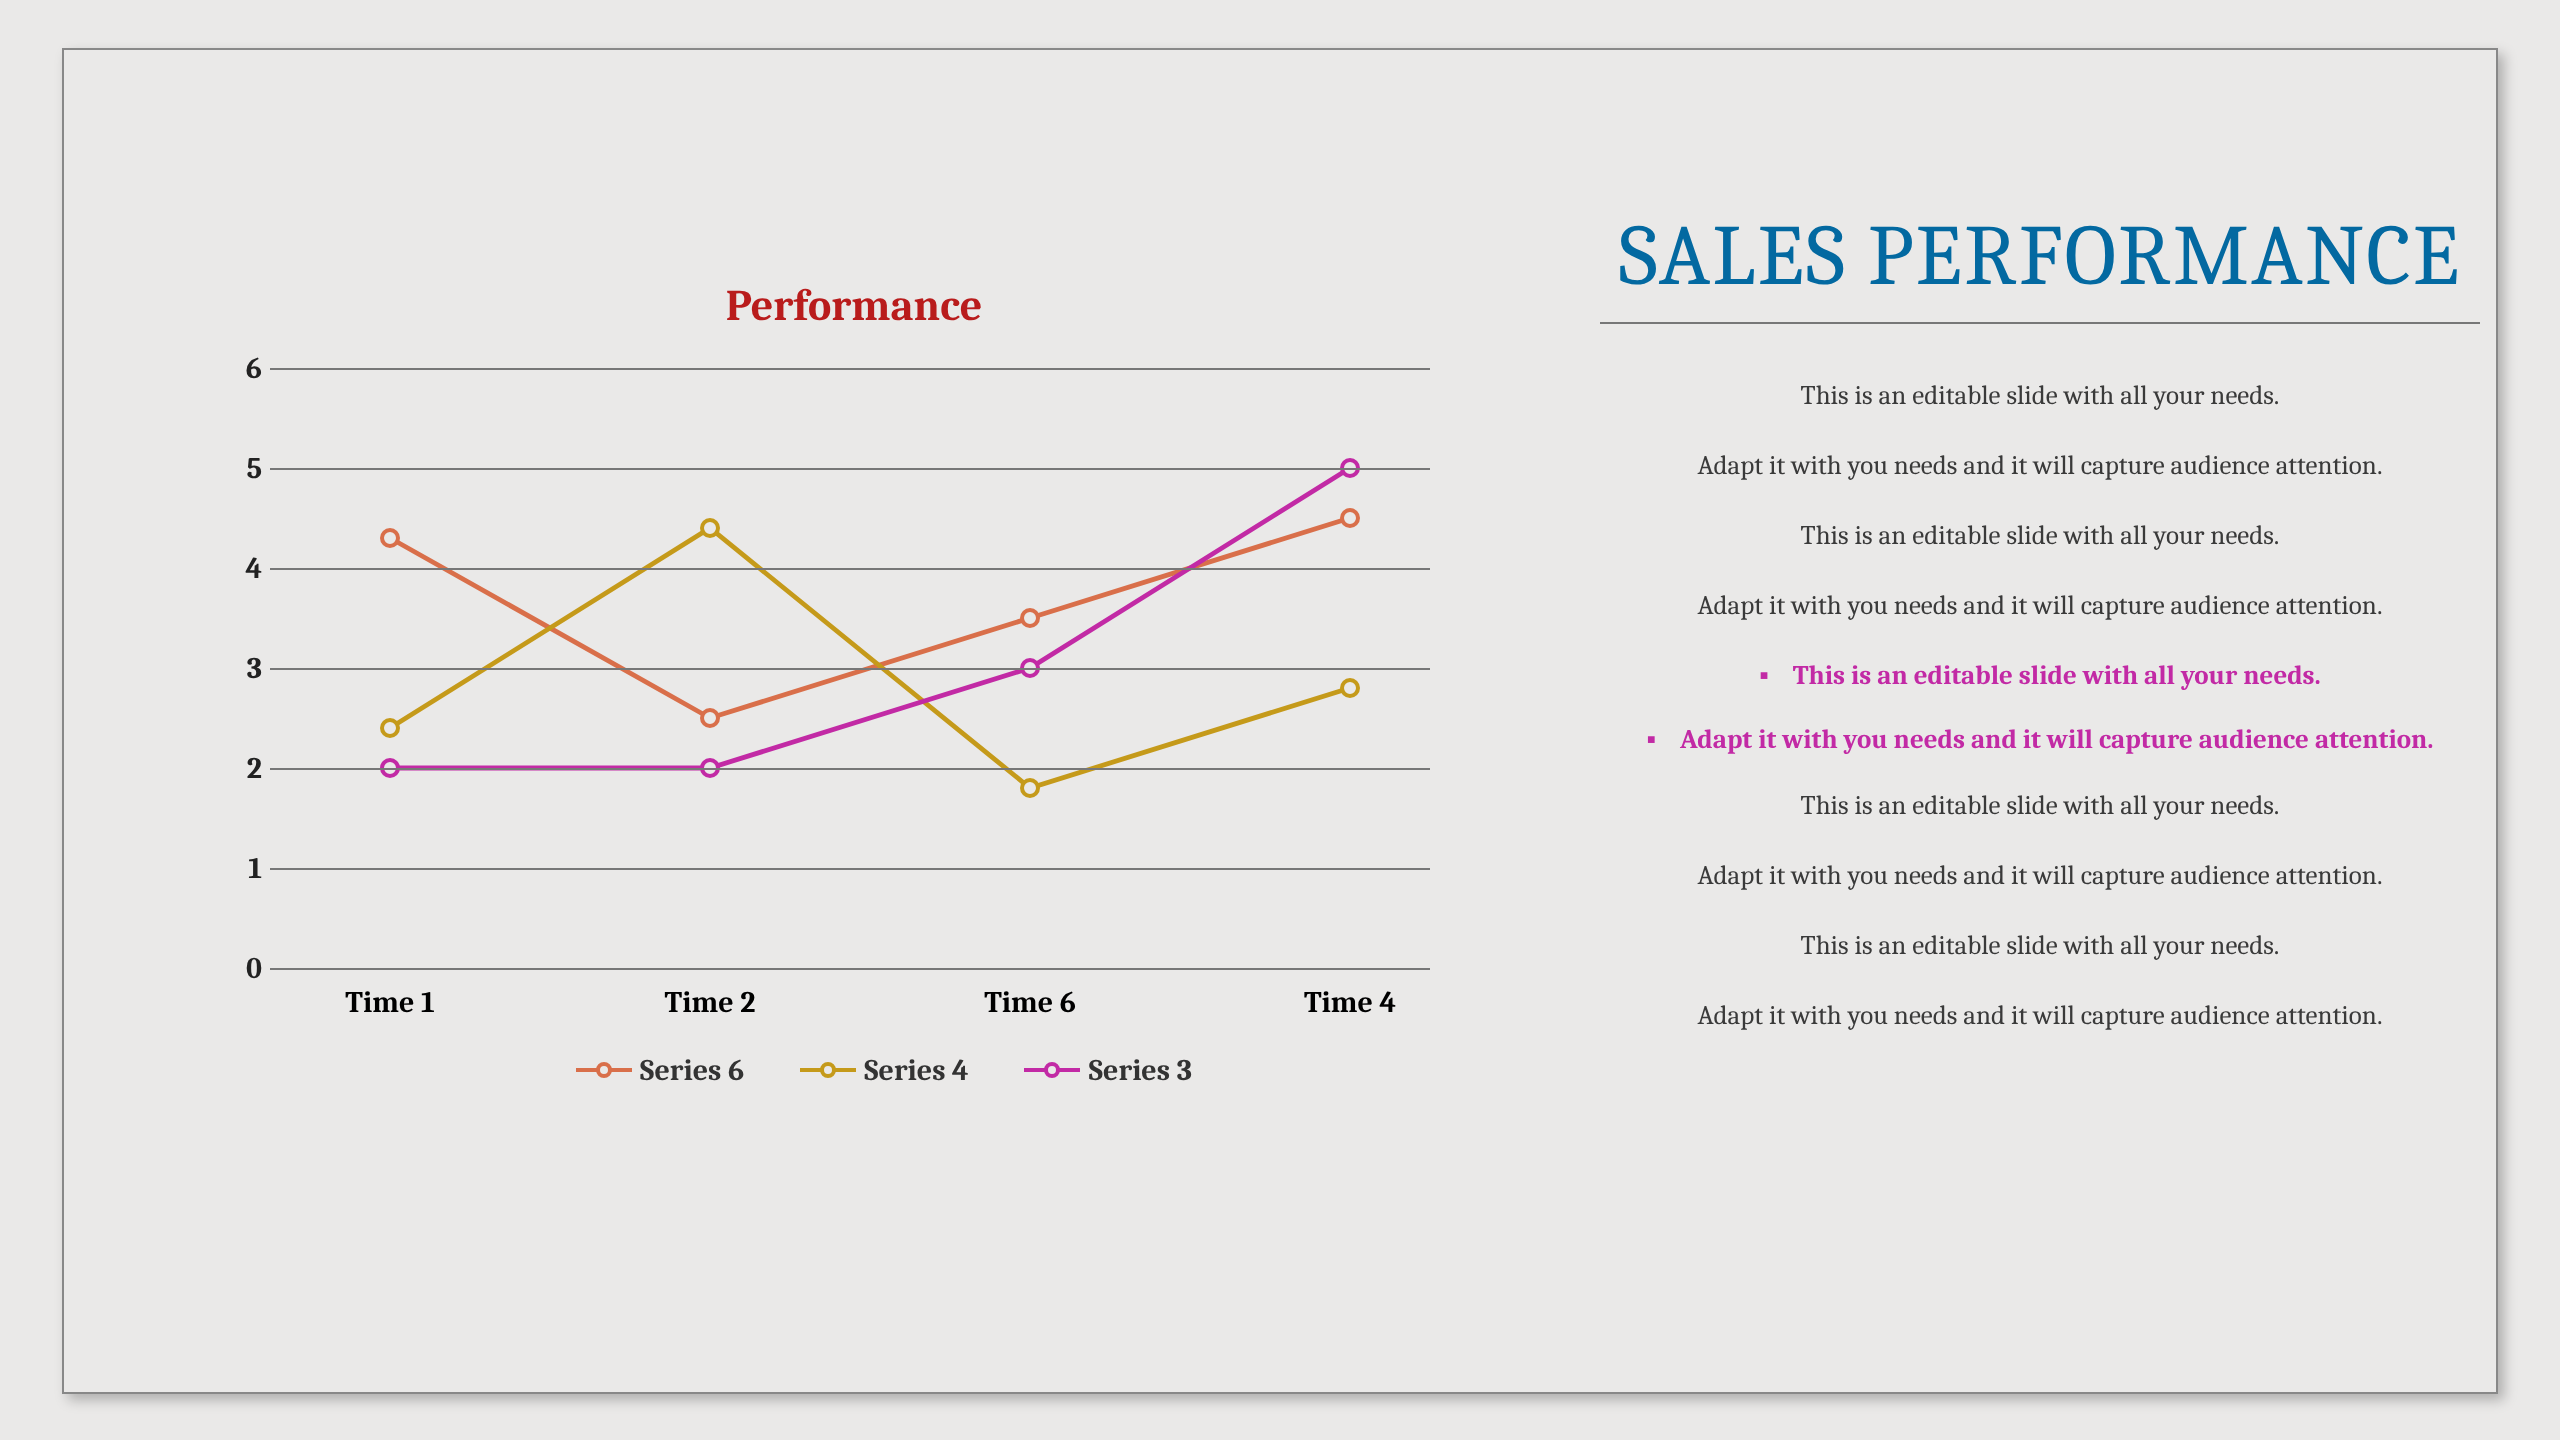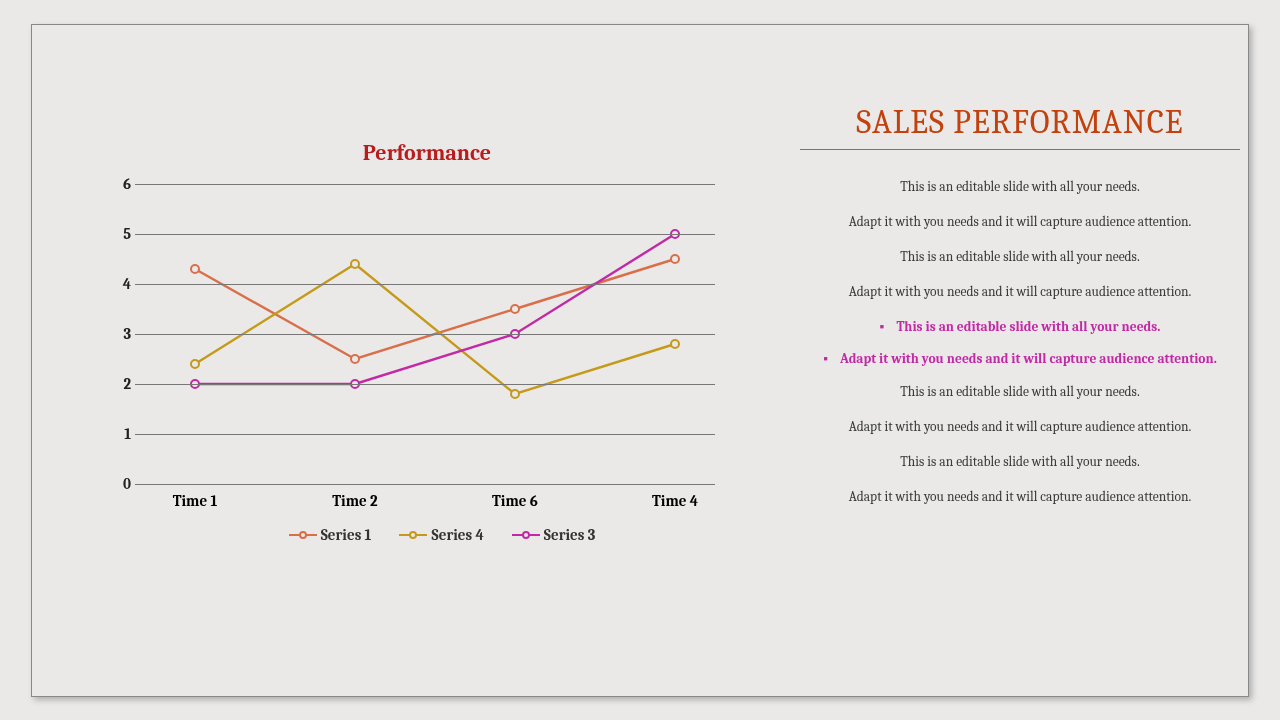--- a/index.html
+++ b/index.html
@@ -111,23 +111,23 @@
     border: 2px solid currentColor;
     box-sizing: border-box;
   }
   .right {
     position: absolute;
     left: 768px;
     top: 78px;
     width: 440px;
   }
   .main-title {
-    font-size: 33px;
+    font-size: 43px;
     letter-spacing: 1px;
-    color: #c2410c;
+    color: #0369a1;
     text-align: center;
     padding-bottom: 8px;
     border-bottom: 1px solid #777;
     margin-bottom: 28px;
   }
   .bullets {
     font-size: 13.5px;
     line-height: 1.4;
     color: #3a3a3a;
     text-align: center;
@@ -192,21 +192,21 @@
         <div class="gridline" style="top: 0px;"></div>
         <div class="ytick" style="top: 0px;">6</div>
         <div class="xtick" style="left: 60px;">Time 1</div>
         <div class="xtick" style="left: 220px;">Time 2</div>
         <div class="xtick" style="left: 380px;">Time 6</div>
         <div class="xtick" style="left: 540px;">Time 4</div>
       </div>
     <div class="legend" id="legend">
         <div class="legend-item">
           <span class="legend-swatch" style="color: rgb(217, 111, 74);"></span>
-          <span>Series 1</span>
+          <span>Series 6</span>
         </div>
         <div class="legend-item">
           <span class="legend-swatch" style="color: rgb(197, 154, 26);"></span>
           <span>Series 4</span>
         </div>
         <div class="legend-item">
           <span class="legend-swatch" style="color: rgb(194, 42, 165);"></span>
           <span>Series 3</span>
         </div>
       </div>

